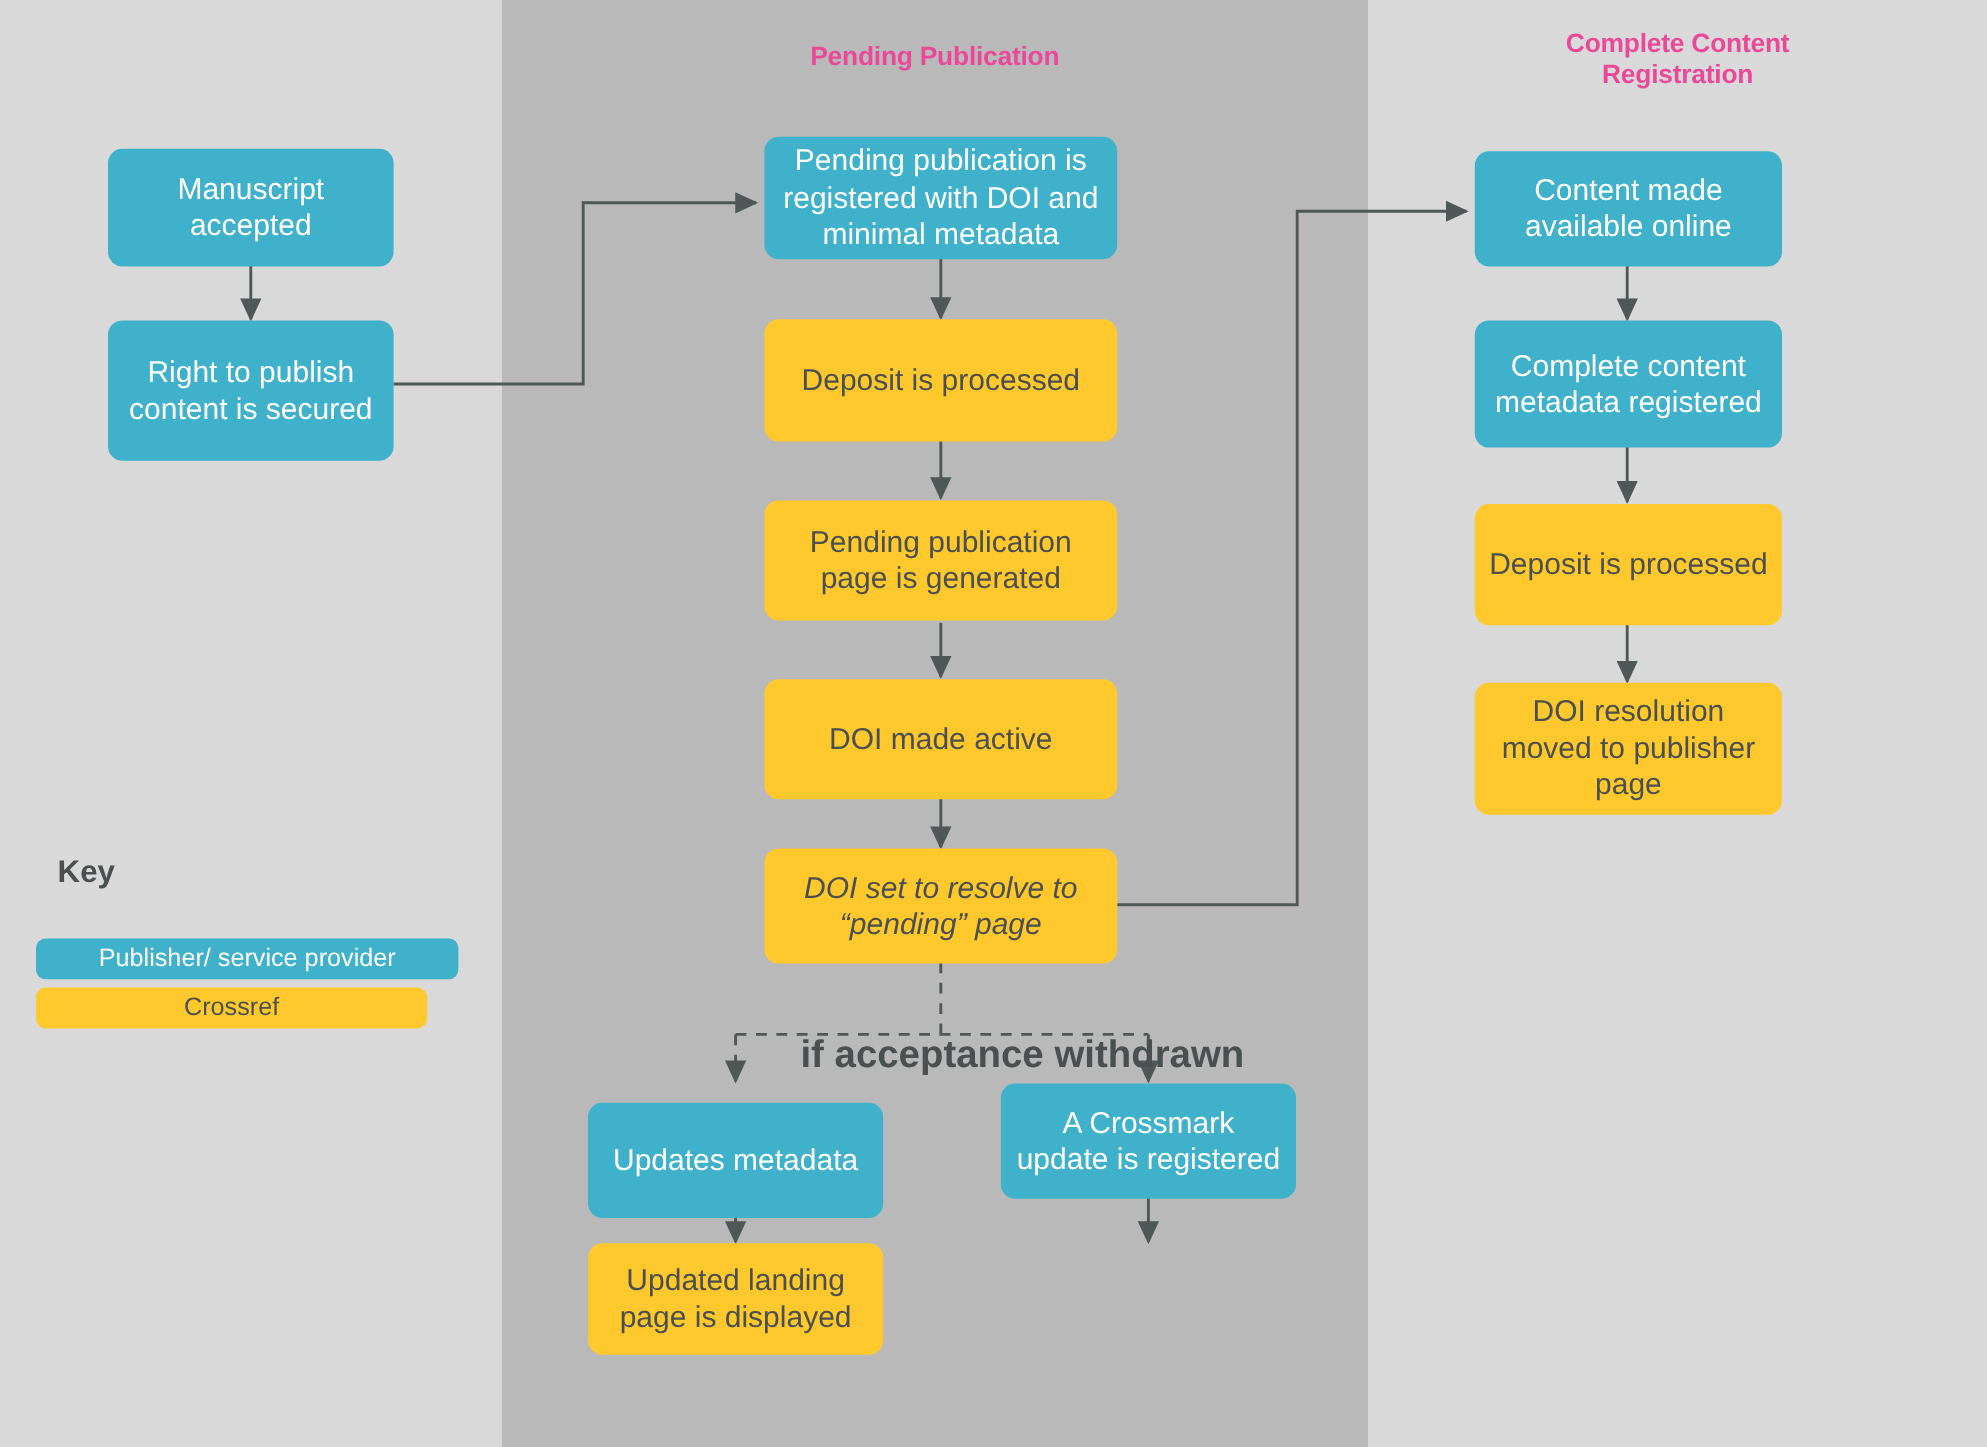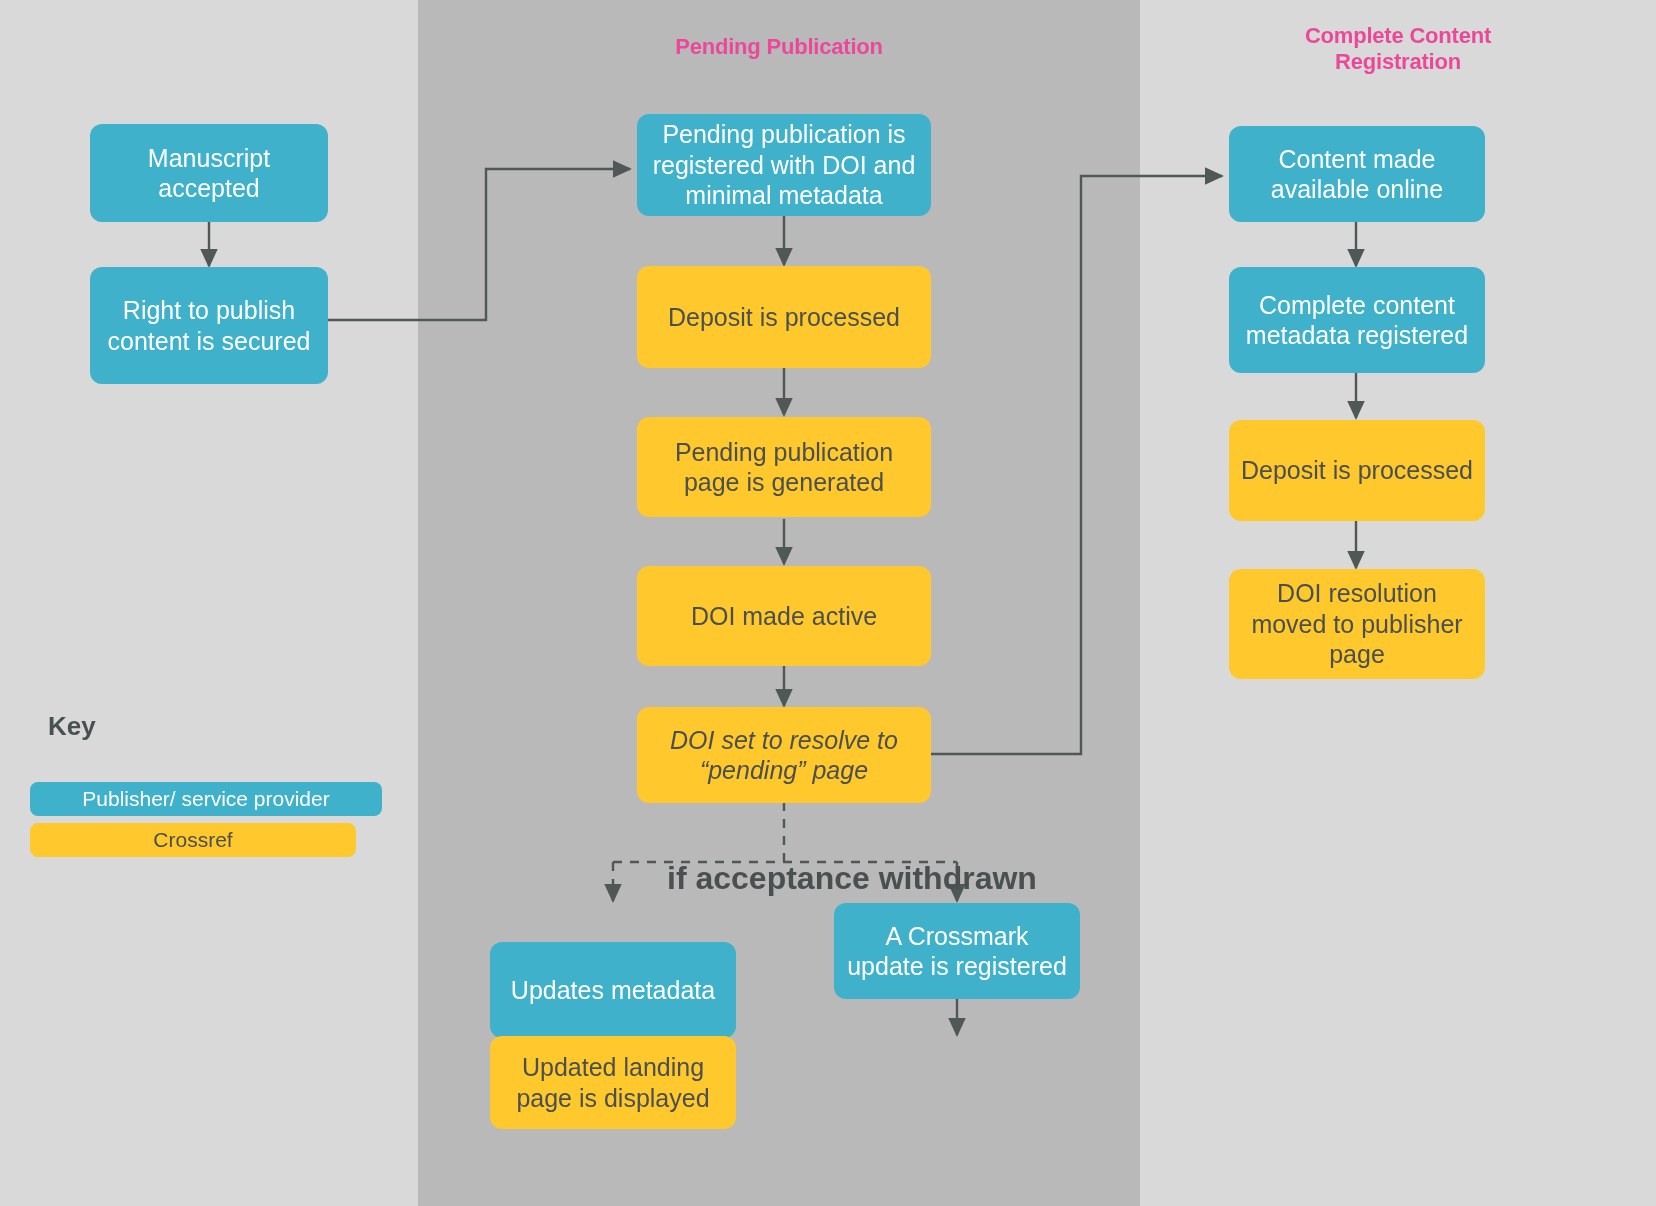--- a/index.html
+++ b/index.html
@@ -152,21 +152,21 @@
   <div class="node yellow" style="left:637px; top:266px; width:294px; height:102px;">Deposit is processed</div>
 
   <div class="node yellow" style="left:637px; top:417px; width:294px; height:100px;">Pending publication page is generated</div>
 
   <div class="node yellow" style="left:637px; top:566px; width:294px; height:100px;">DOI made active</div>
 
   <div class="node yellow" style="left:637px; top:707px; width:294px; height:96px;font-style:italic;">DOI set to resolve to “pending” page</div>
 
   <div class="cond-label" style="left:643px; top:860px;">if acceptance withdrawn</div>
 
-  <div class="node teal" style="left:490px; top:942px; width:246px; height:96px;">Updates metadata</div>
+  <div class="node teal" style="left:490px; top:919px; width:246px; height:96px;">Updates metadata</div>
 
   <div class="node teal" style="left:834px; top:903px; width:246px; height:96px;">A Crossmark update is registered</div>
 
   <div class="node yellow" style="left:490px; top:1036px; width:246px; height:93px;">Updated landing page is displayed</div>
 
 
   <div class="node teal" style="left:1229px; top:126px; width:256px; height:96px;">Content made available online</div>
 
   <div class="node teal" style="left:1229px; top:267px; width:256px; height:106px;">Complete content metadata registered</div>
 

